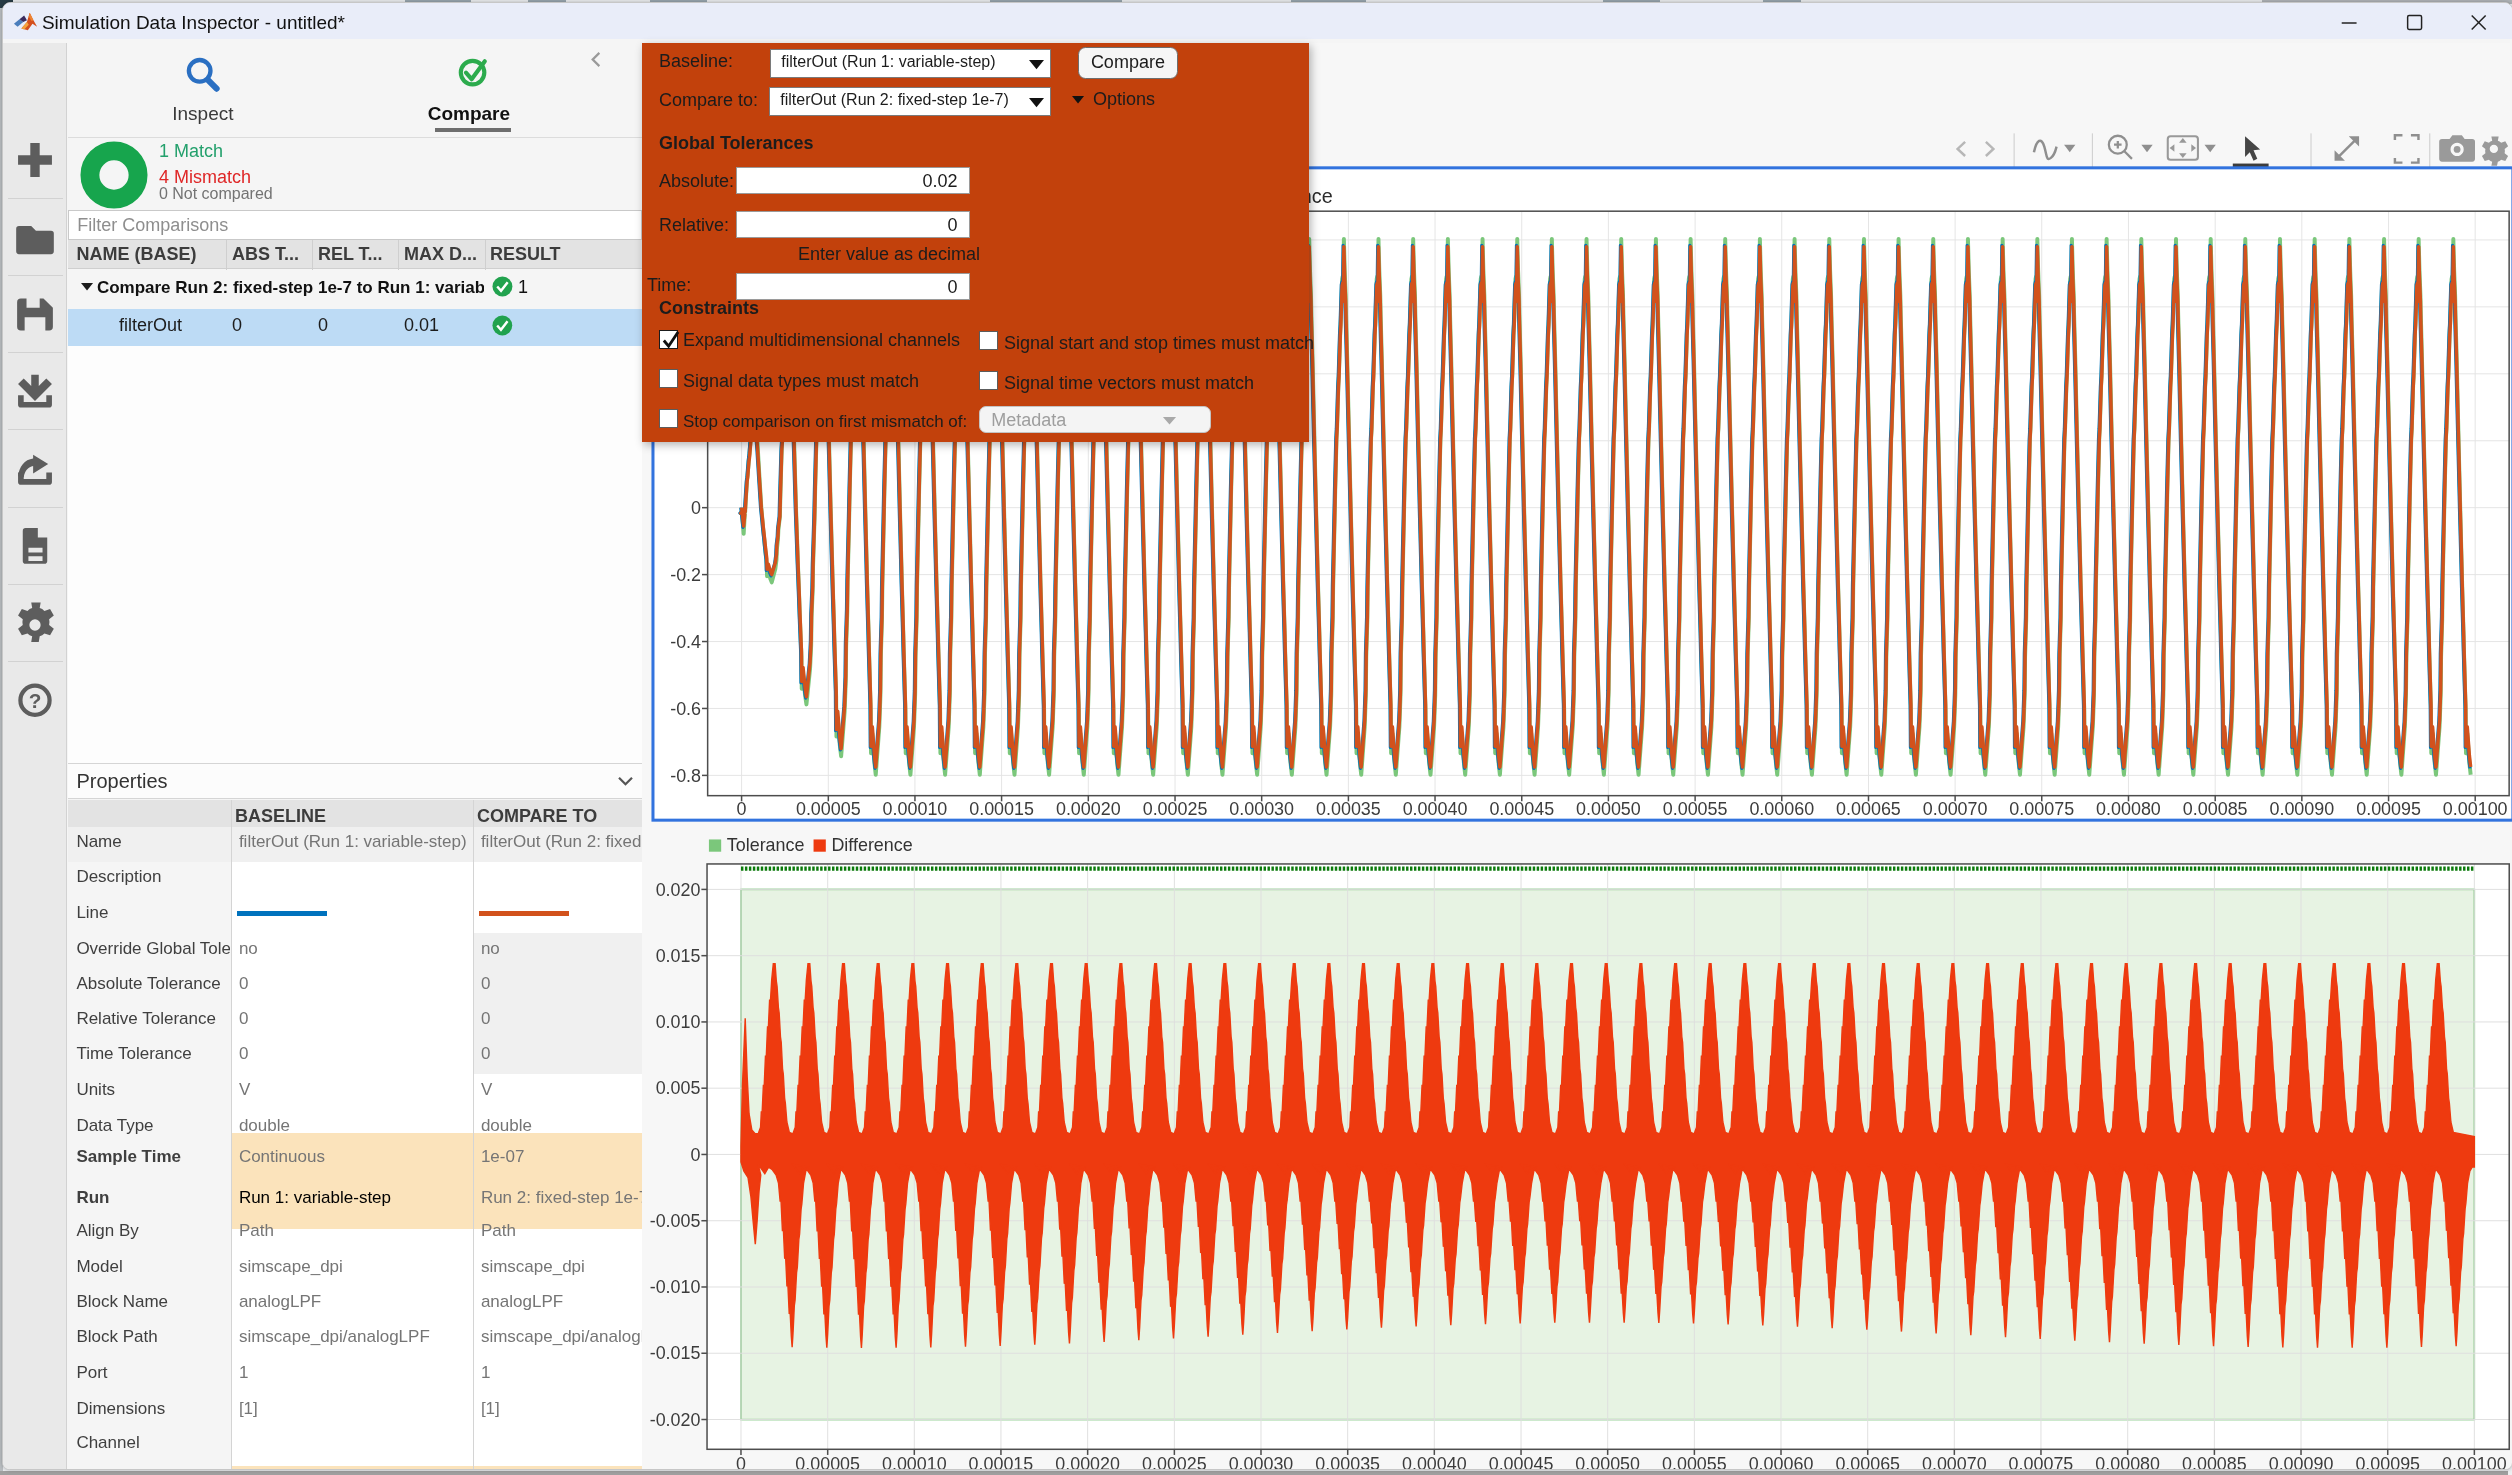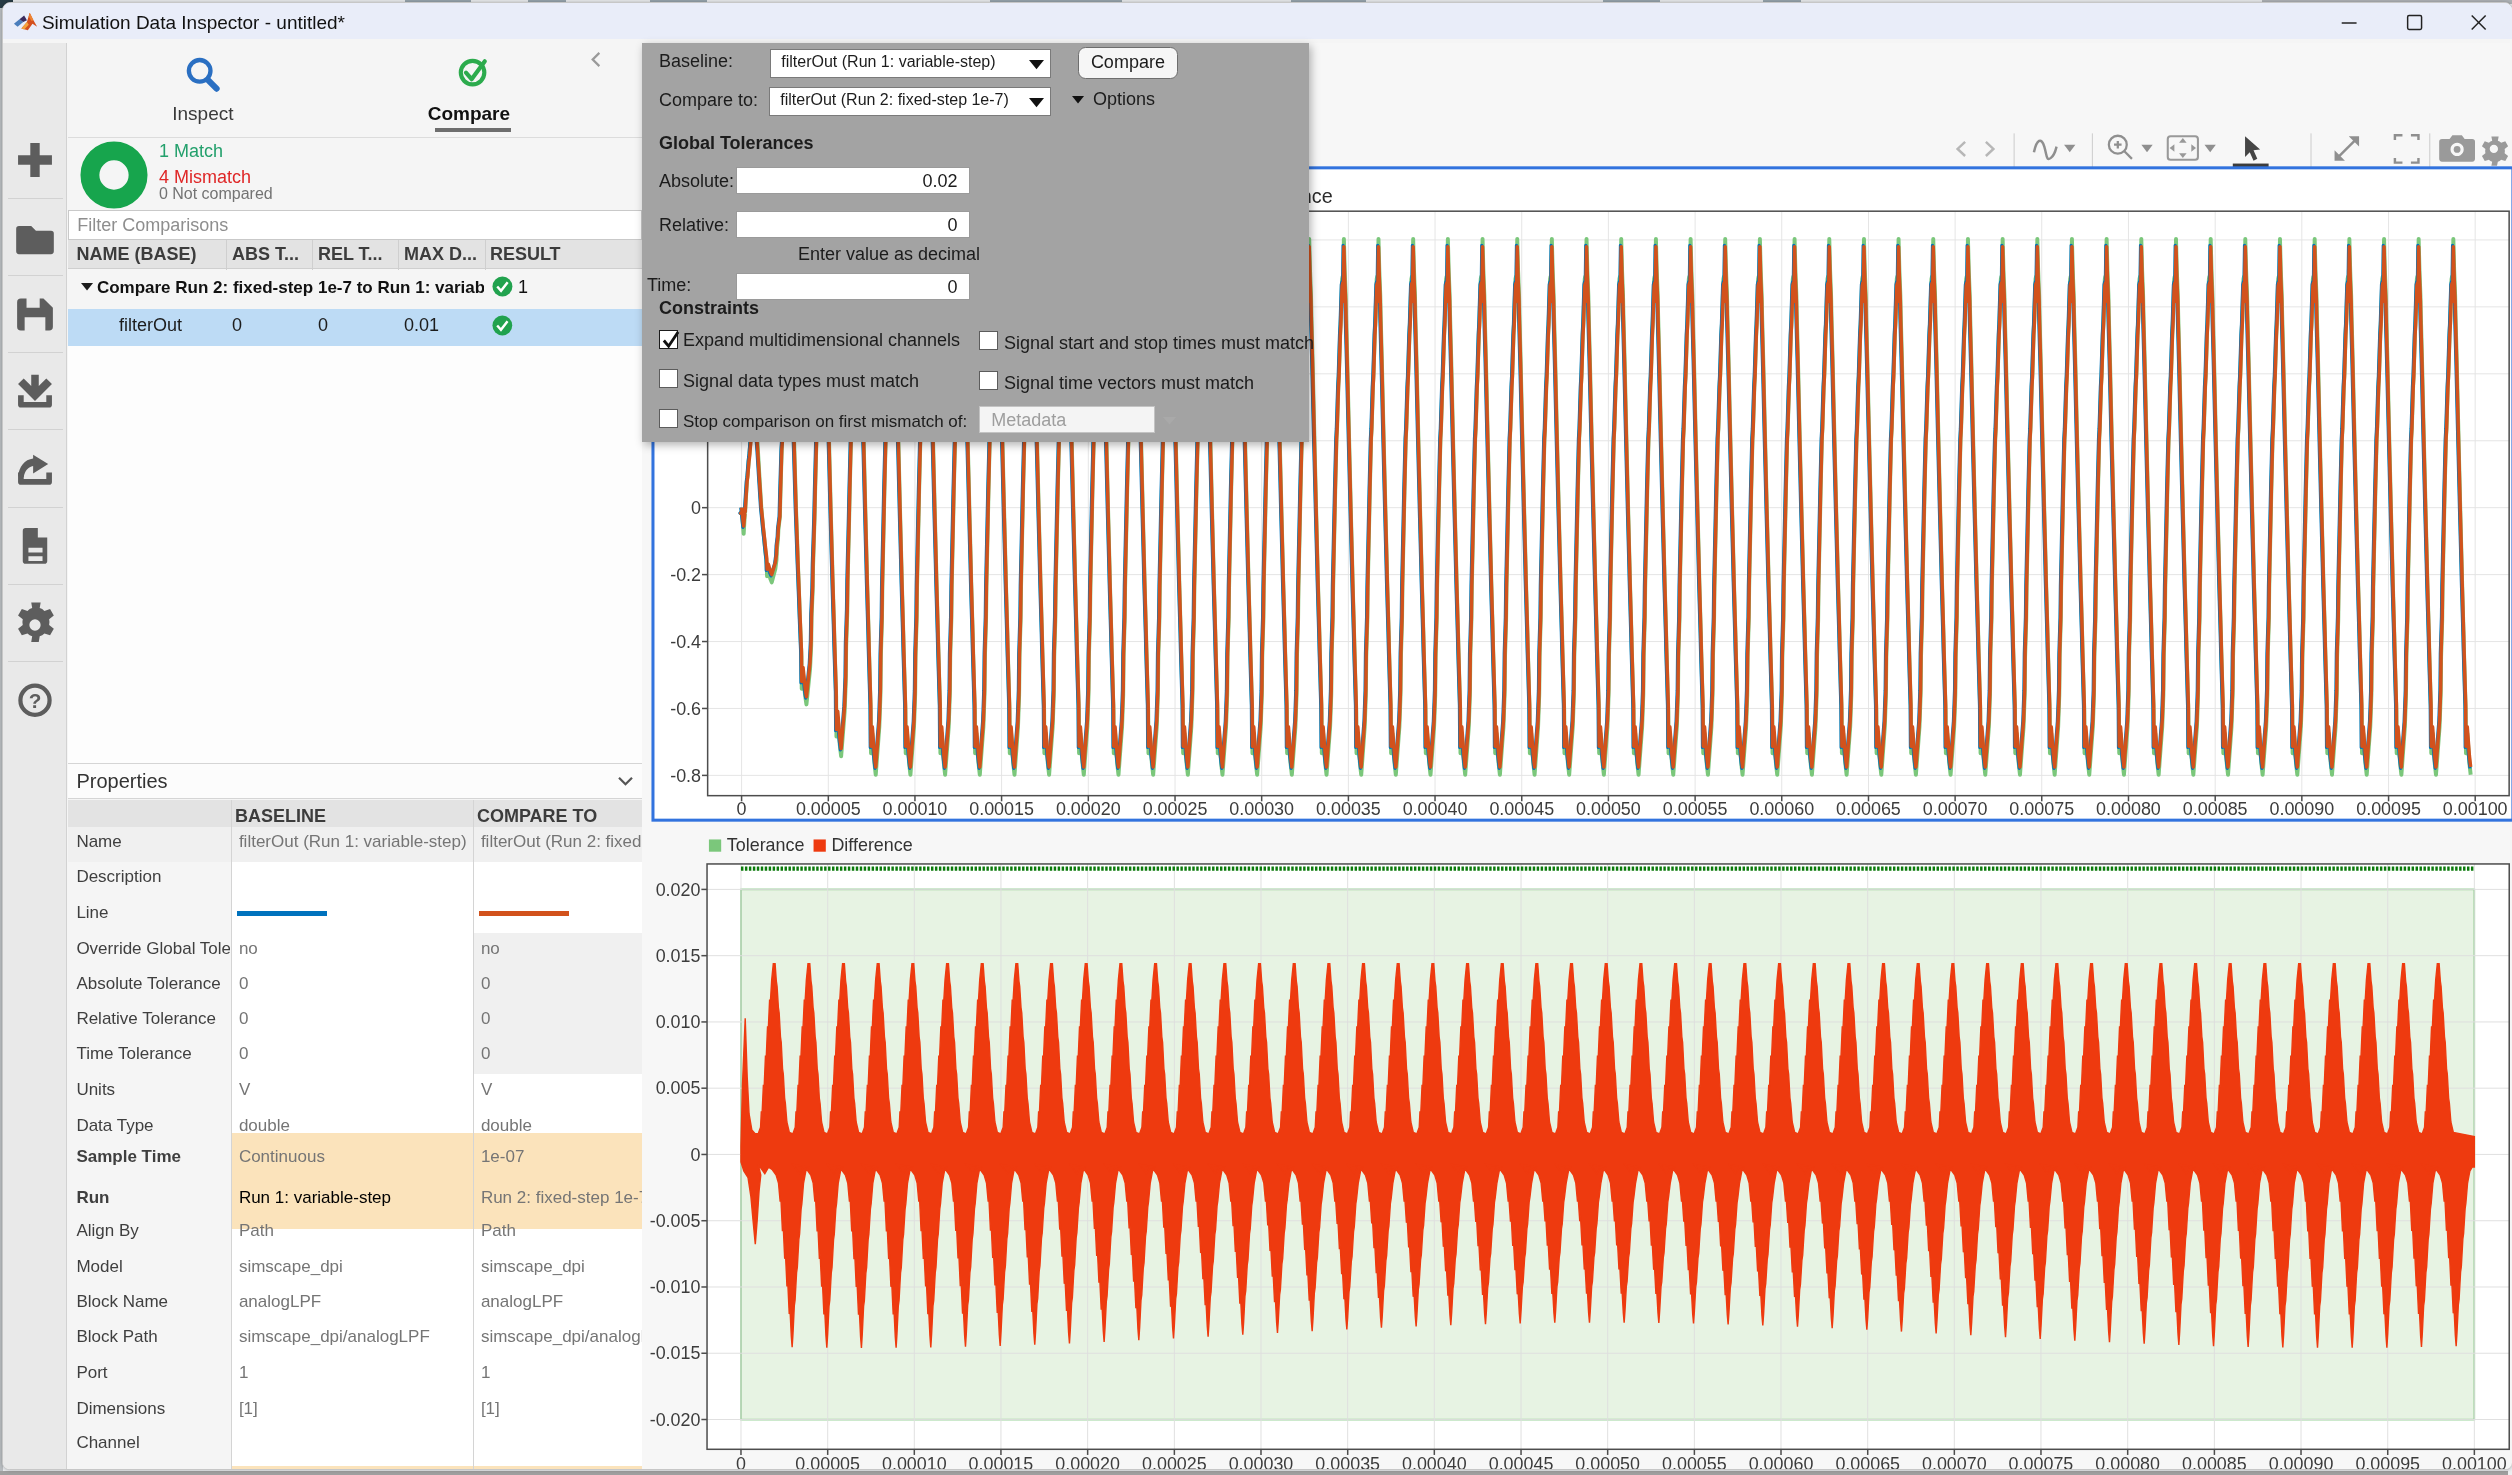--- a/index.html
+++ b/index.html
@@ -4,21 +4,21 @@
 *{margin:0;padding:0;box-sizing:border-box}
 html,body{width:2512px;height:1475px;overflow:hidden}
 body{font-family:"Liberation Sans",sans-serif;background:#e9ebee;position:relative}
 .abs{position:absolute}
 .win{position:absolute;left:1.9px;top:1.9px;width:2511px;height:1468px;background:#f5f5f5;border:0.9px solid #c7c7c7;border-radius:8.5px 8.5px 7.5px 7.5px;overflow:hidden;box-shadow:0 0 3.8px rgba(0,0,0,.25)}
 .titlebar{position:absolute;left:0;top:0;width:100%;height:36px;background:#e9edf9}
 .sidebar{position:absolute;left:0;top:40px;width:64px;height:1429px;background:#e9e9e9;border-right:0.9px solid #d2d2d2}
 .sbsep{position:absolute;left:4.7px;width:55px;height:0.9px;background:#d2d2d2}
 .panel{position:absolute;left:65px;top:40px;width:574px;height:1429px;background:#f5f5f5}
 .plot{position:absolute;left:639px;top:40px;width:1868px;height:1429px;background:#f7f7f7}
-.popup{position:absolute;left:639px;top:40px;width:667px;height:399px;background:#a3a3a3;box-shadow:1.9px 2.8px 8.5px rgba(0,0,0,.3);z-index:50}
+.popup{position:absolute;left:639px;top:40px;width:667px;height:399px;background:#c2410c;box-shadow:1.9px 2.8px 8.5px rgba(0,0,0,.3);z-index:50}
 .lbl{position:absolute;font-size:18px;color:#1c1c1c;white-space:nowrap}
 .dd{position:absolute;background:#fff;border:0.9px solid #7a7a7a;font-size:16px;color:#1c1c1c;white-space:nowrap;overflow:hidden}
 .inp{position:absolute;background:#fff;border:0.9px solid #9a9a9a;font-size:18px;color:#1c1c1c;text-align:right;padding-right:11.3px}
 .cb{position:absolute;width:19px;height:19px;background:#fff;border:1.4px solid #5c5c5c}
 .b{font-weight:bold}
 svg{position:absolute;overflow:visible}
 svg text{font-family:"Liberation Sans",sans-serif}
 </style></head><body>
 <div class="abs" style="left:0;top:0;width:2512px;height:9.4px;background:#e8eaed"></div>
 <div class="abs" style="left:405px;top:0;width:66px;height:4.7px;background:#33505e;opacity:.45"></div>
@@ -487,18 +487,18 @@
       </svg>
       <div class="lbl" style="left:41px;top:287px">Expand multidimensional channels</div>
       <div class="cb" style="left:337px;top:288px"></div>
       <div class="lbl" style="left:362px;top:290px">Signal start and stop times must match</div>
       <div class="cb" style="left:17px;top:326px"></div>
       <div class="lbl" style="left:41px;top:328px">Signal data types must match</div>
       <div class="cb" style="left:337px;top:328px"></div>
       <div class="lbl" style="left:362px;top:330px">Signal time vectors must match</div>
       <div class="cb" style="left:17px;top:366px"></div>
       <div class="lbl" style="left:41px;top:369px;font-size:17px">Stop comparison on first mismatch of:</div>
-      <div class="abs" style="left:337px;top:363px;width:176px;height:27px;background:#f4f4f4;border:0.9px solid #c3c3c3;border-radius:0;font-size:18px;color:#9e9e9e;padding:2.8px 0 0 11.3px">Metadata</div>
+      <div class="abs" style="left:337px;top:363px;width:232px;height:27px;background:#f4f4f4;border:0.9px solid #c3c3c3;border-radius:7px;font-size:18px;color:#9e9e9e;padding:2.8px 0 0 11.3px">Metadata</div>
       <svg style="left:520px;top:373px" width="15" height="9.4" viewBox="0 0 16 10">
         <polygon points="1,1 15,1 8,9" fill="#a9a9a9"></polygon>
       </svg>
     </div>
   </div>
 
 </body></html>

